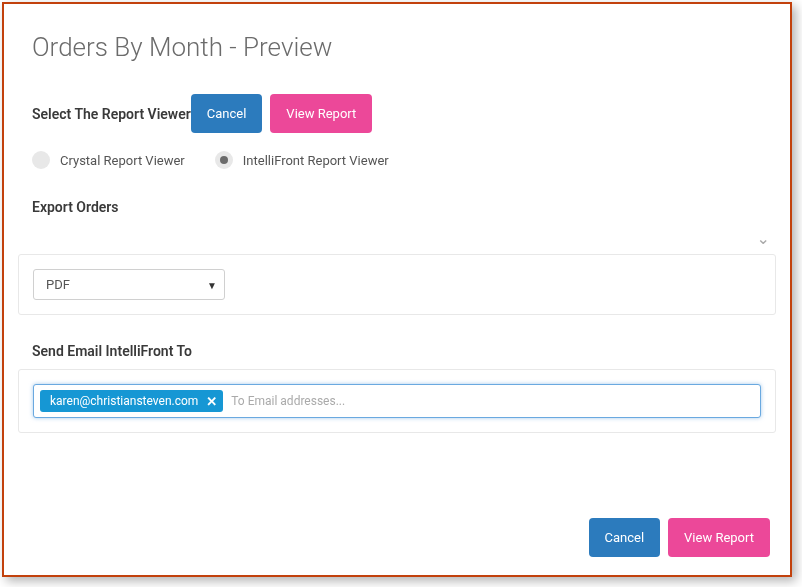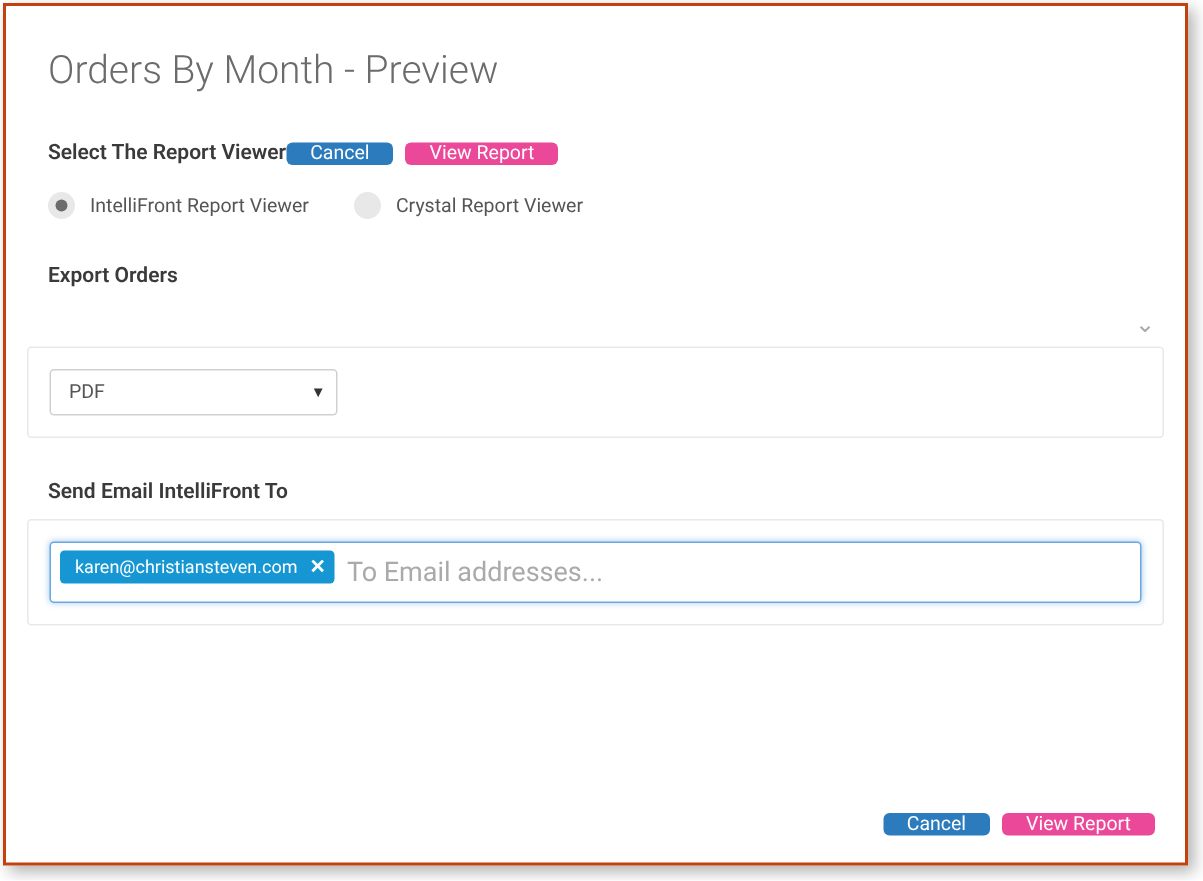--- a/index.html
+++ b/index.html
@@ -39,21 +39,21 @@
     .section-label {
       font-size: 14px;
       font-weight: 600;
       color: #3a3a3a;
     }
     .button-group {
       display: flex;
       gap: 8px;
     }
     .btn {
-      padding: 0 16px;
+      padding: 12px 16px;
       border: none;
       border-radius: 4px;
       font-size: 13px;
       color: #fff;
       cursor: pointer;
       font-family: inherit;
     }
     .btn-cancel {
       background: #2c7bbd;
     }
@@ -153,21 +153,21 @@
       border: 1px solid #e8e8e8;
       border-radius: 3px;
       padding: 14px;
     }
     .email-input-container {
       border: 1px solid #6aa9e0;
       border-radius: 3px;
       box-shadow: 0 0 4px rgba(106, 169, 224, 0.6);
       padding: 5px 6px;
       display: flex;
-      align-items: flex-start;
+      align-items: flex-end;
       gap: 6px;
       background: #fff;
     }
     .email-chip {
       background: #1697d4;
       color: #fff;
       border-radius: 3px;
       padding: 4px 6px 4px 10px;
       font-size: 12px;
       display: flex;
@@ -176,21 +176,21 @@
     }
     .chip-remove {
       font-weight: bold;
       cursor: pointer;
       font-size: 13px;
       line-height: 1;
     }
     .email-input {
       border: none;
       outline: none;
-      font-size: 18px;
+      font-size: 12px;
       color: #999;
       flex: 1;
       padding: 4px 2px;
       font-family: inherit;
     }
     .email-input::placeholder {
       color: #aaa;
     }
     .bottom-buttons {
       position: absolute;
@@ -210,26 +210,26 @@
   <div class="section-header-row">
     <div class="section-label">Select The Report Viewer</div>
     <div class="button-group">
       <button class="btn btn-cancel">Cancel</button>
       <button class="btn btn-view">View Report</button>
     </div>
   </div>
 
   <div class="radio-row">
     <div class="radio-option">
+      <div class="radio-circle"></div>
+      <span class="radio-label">Crystal Report Viewer</span>
+    </div>
+    <div class="radio-option">
       <div class="radio-circle selected"></div>
       <span class="radio-label">IntelliFront Report Viewer</span>
-    </div>
-    <div class="radio-option">
-      <div class="radio-circle"></div>
-      <span class="radio-label">Crystal Report Viewer</span>
     </div>
   </div>
 
   <div class="export-label">Export Orders</div>
 
   <div class="chevron-row">
     <span class="chevron-down">⌄</span>
   </div>
 
   <div class="panel">

